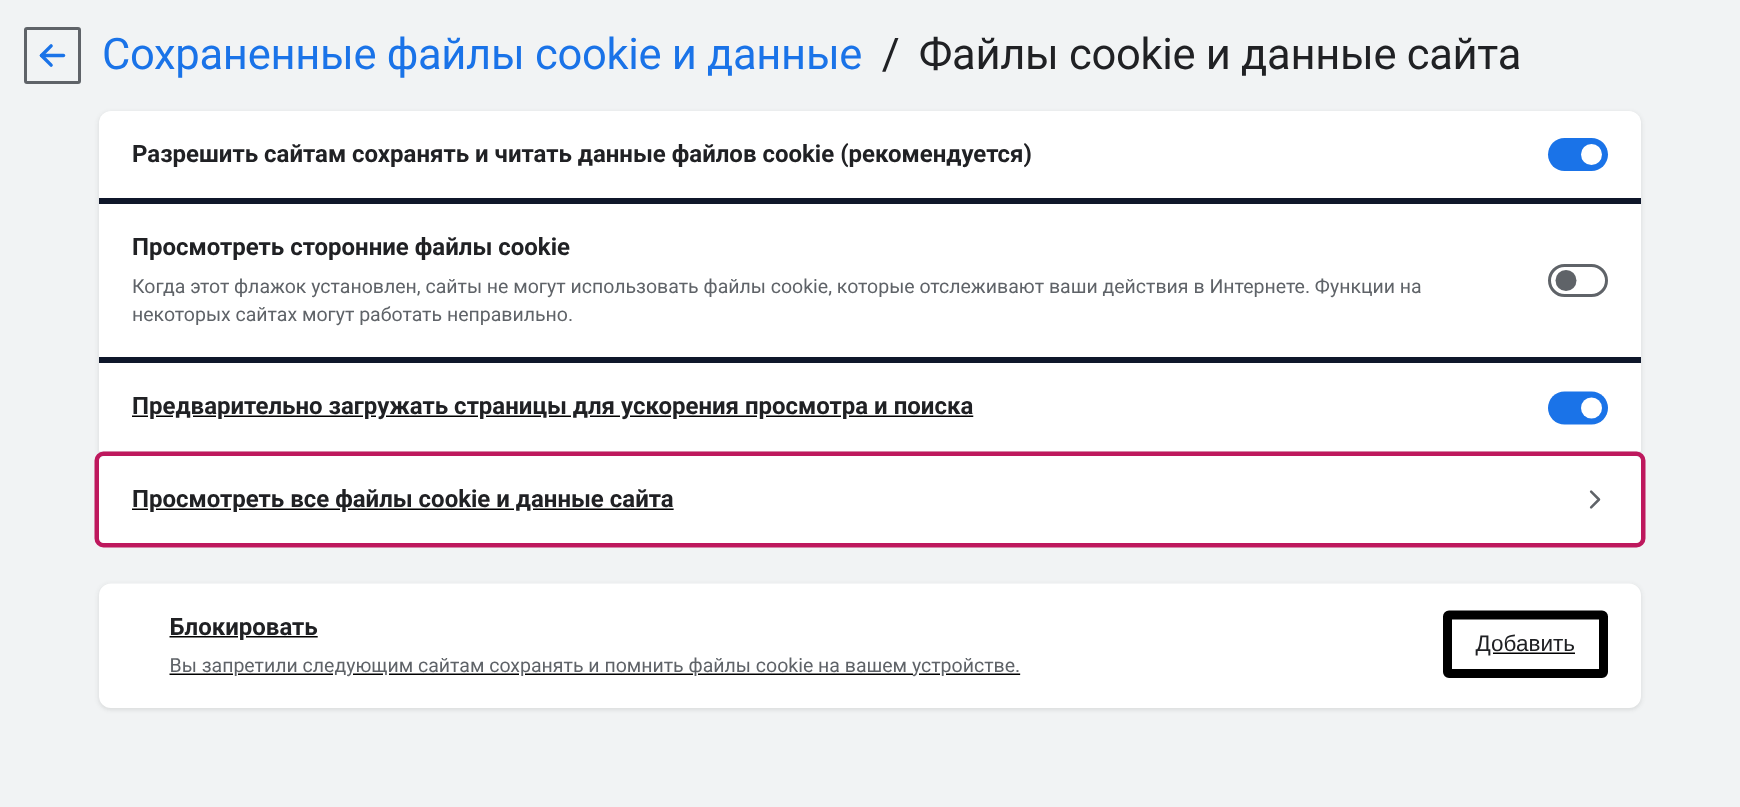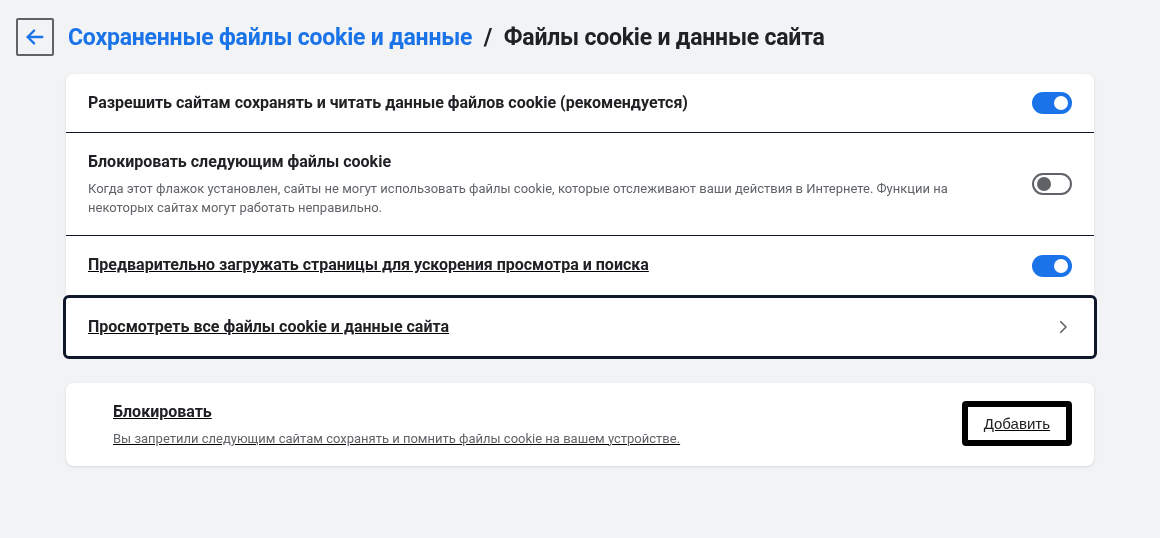--- a/index.html
+++ b/index.html
@@ -21,22 +21,22 @@
       border: 2px solid #5f6368;
       border-radius: 2px;
       display: flex;
       align-items: center;
       justify-content: center;
       cursor: pointer;
       margin-right: 14px;
     }
     .back-btn svg { width: 22px; height: 22px; }
     .breadcrumb {
-      font-size: 23px;
-      font-weight: 700;
+      font-size: 29px;
+      font-weight: 400;
       letter-spacing: -0.2px;
       text-align: center;
     }
     .breadcrumb-link {
       color: #1a73e8;
       cursor: pointer;
     }
     .breadcrumb-sep {
       color: #202124;
       margin: 0 6px;
@@ -48,21 +48,21 @@
       background: #fff;
       border-radius: 8px;
       margin: 0 66px 24px 66px;
       box-shadow: 0 1px 2px rgba(60,64,67,0.06), 0 1px 3px 1px rgba(60,64,67,0.05);
     }
     .row {
       display: flex;
       align-items: center;
       justify-content: space-between;
       padding: 18px 22px;
-      border-bottom: 1px solid #0f172a;
+      border-bottom: 4px solid #0f172a;
     }
     .row:last-child { border-bottom: none; text-decoration: underline; }
     .row-body { flex: 1; padding-right: 20px; }
     .row-title {
       font-size: 16px;
       font-weight: 700;
       color: #202124;
       line-height: 1.4;
     }
     .row-desc {
@@ -92,21 +92,21 @@
     .toggle.off .knob { background: #5f6368; left: 3px; top: 2px; width: 14px; height: 14px; }
     .row-link {
       cursor: pointer;
     }
     .chevron-right {
       flex-shrink: 0;
       width: 18px;
       height: 18px;
     }
     .highlighted {
-      border: 3px solid #0f172a;
+      border: 3px solid #be185d;
       border-radius: 6px;
       margin: 0 63px 24px 63px;
     }
     .highlighted .card {
       margin: 0;
       border-radius: 4px;
       box-shadow: none;
     }
     .card-group1 {
       border-bottom-left-radius: 0;
@@ -150,21 +150,21 @@
   <div class="row">
     <div class="row-body">
       <div class="row-title">Разрешить сайтам сохранять и читать данные файлов cookie (рекомендуется)</div>
     </div>
     <div class="toggle on">
         <div class="knob"></div>
       </div>
   </div>
   <div class="row">
     <div class="row-body">
-      <div class="row-title">Блокировать следующим файлы cookie</div>
+      <div class="row-title">Просмотреть сторонние файлы cookie</div>
       <div class="row-desc">Когда этот флажок установлен, сайты не могут использовать файлы cookie, которые отслеживают ваши действия в Интернете. Функции на некоторых сайтах могут работать неправильно.</div>
     </div>
     <div class="toggle off">
         <div class="knob"></div>
       </div>
   </div>
   <div class="row">
     <div class="row-body">
       <div class="row-title">Предварительно загружать страницы для ускорения просмотра и поиска</div>
     </div>

